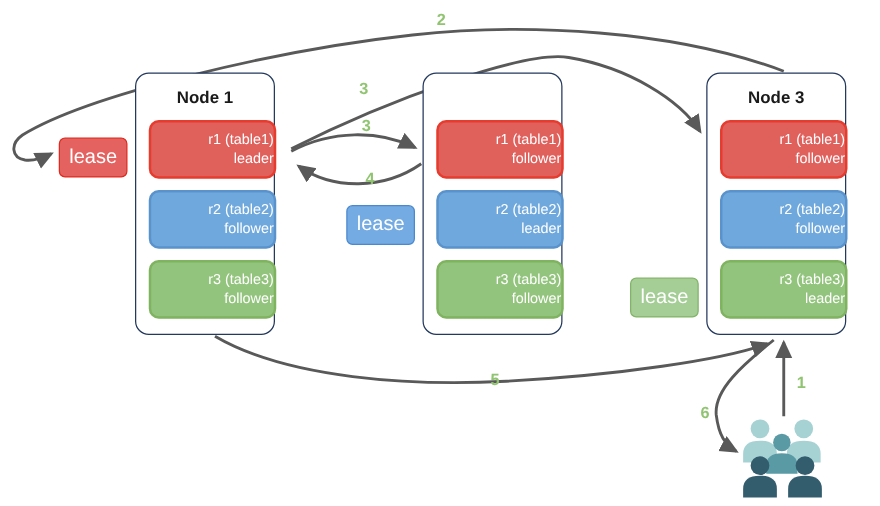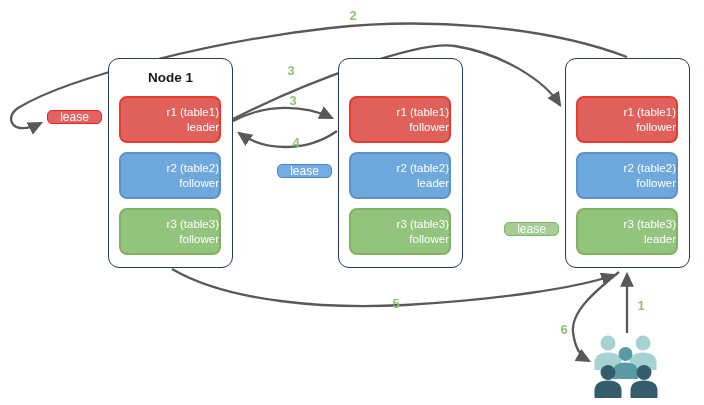--- a/index.html
+++ b/index.html
@@ -4,43 +4,43 @@
 <style>
   html,body { margin:0; padding:0; background:#ffffff; }
   .canvas {
     position:relative; width:704px; height:405px; background:#ffffff;
     font-family:"Liberation Sans", sans-serif; overflow:hidden;
   }
   svg.arrows { position:absolute; left:0; top:0; width:704px; height:405px; }
   .arrow { fill:none; stroke:var(--arrow,#595959); stroke-width:2.3; }
 
   .node {
-    position:absolute; width:125px; height:210px; top:58px;
+    position:absolute; width:112px; height:210px; top:58px;
     background:#ffffff; border:1.6px solid var(--node_border,#23395d);
     border-radius:11px; box-sizing:border-box;
   }
   .node-title {
     position:absolute; top:11px; left:0; right:0; text-align:center;
     font-size:13.5px; font-weight:bold; color:#1a1a1a;
   }
   .replica {
     position:absolute; left:10px; width:102px; height:47px;
     border-radius:8px; box-sizing:border-box; border:2px solid transparent;
     display:flex; flex-direction:column; align-items:flex-end; justify-content:center;
     color:#ffffff; font-size:11.5px; line-height:1.3; text-align:center;
   }
   .replica.red   { background:var(--red_fill,#e0605c);   border-color:var(--red_border,#e73b2e); }
   .replica.blue  { background:var(--blue_fill,#6fa8dc);  border-color:var(--blue_border,#5a93cc); }
   .replica.green { background:var(--green_fill,#93c47d); border-color:var(--green_border,#7fb35f); }
   .r-slot1 { top:37px; } .r-slot2 { top:93px; } .r-slot3 { top:149px; }
 
   .lease {
-    position:absolute; width:55px; height:14px; border-radius:5px;
+    position:absolute; width:55px; height:32px; border-radius:5px;
     box-sizing:border-box; display:flex; align-items:center; justify-content:center;
-    color:#ffffff; font-size:12px;
+    color:#ffffff; font-size:16px;
   }
   .lease.red   { left:47px;  top:110px; background:var(--lease_red_fill,#e4625f);   border:1.5px solid var(--lease_red_border,#e02a1f); }
   .lease.blue  { left:277px; top:164px; background:var(--lease_blue_fill,#74abe2);  border:1.5px solid var(--lease_blue_border,#4a88d0); }
   .lease.green { left:504px; top:222px; background:var(--lease_green_fill,#a4ce96); border:1.5px solid var(--lease_green_border,#82b366); }
 
   .step {
     position:absolute; width:16px; text-align:center;
     font-size:13px; font-weight:bold; color:var(--step_label,#90c471);
   }
   .users { position:absolute; left:583px; top:333px; }
@@ -93,20 +93,21 @@
       <span>r2 (table2)</span>
       <span>leader</span>
     </div>
     <div class="replica green r-slot3">
       <span>r3 (table3)</span>
       <span>follower</span>
     </div>
   </div>
 
   <div class="node" style="left:565px">
+    <div class="node-title">Node 3</div>
     <div class="replica red r-slot1">
       <span>r1 (table1)</span>
       <span>follower</span>
     </div>
     <div class="replica blue r-slot2">
       <span>r2 (table2)</span>
       <span>follower</span>
     </div>
     <div class="replica green r-slot3">
       <span>r3 (table3)</span>

